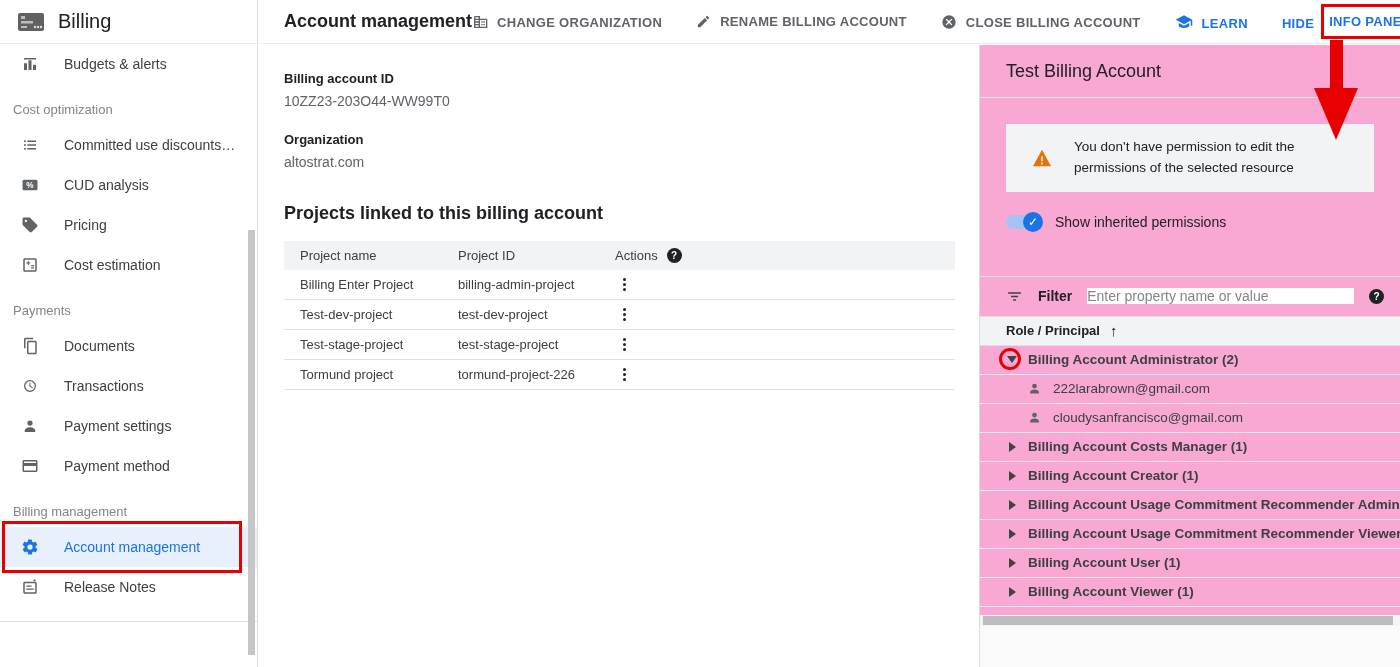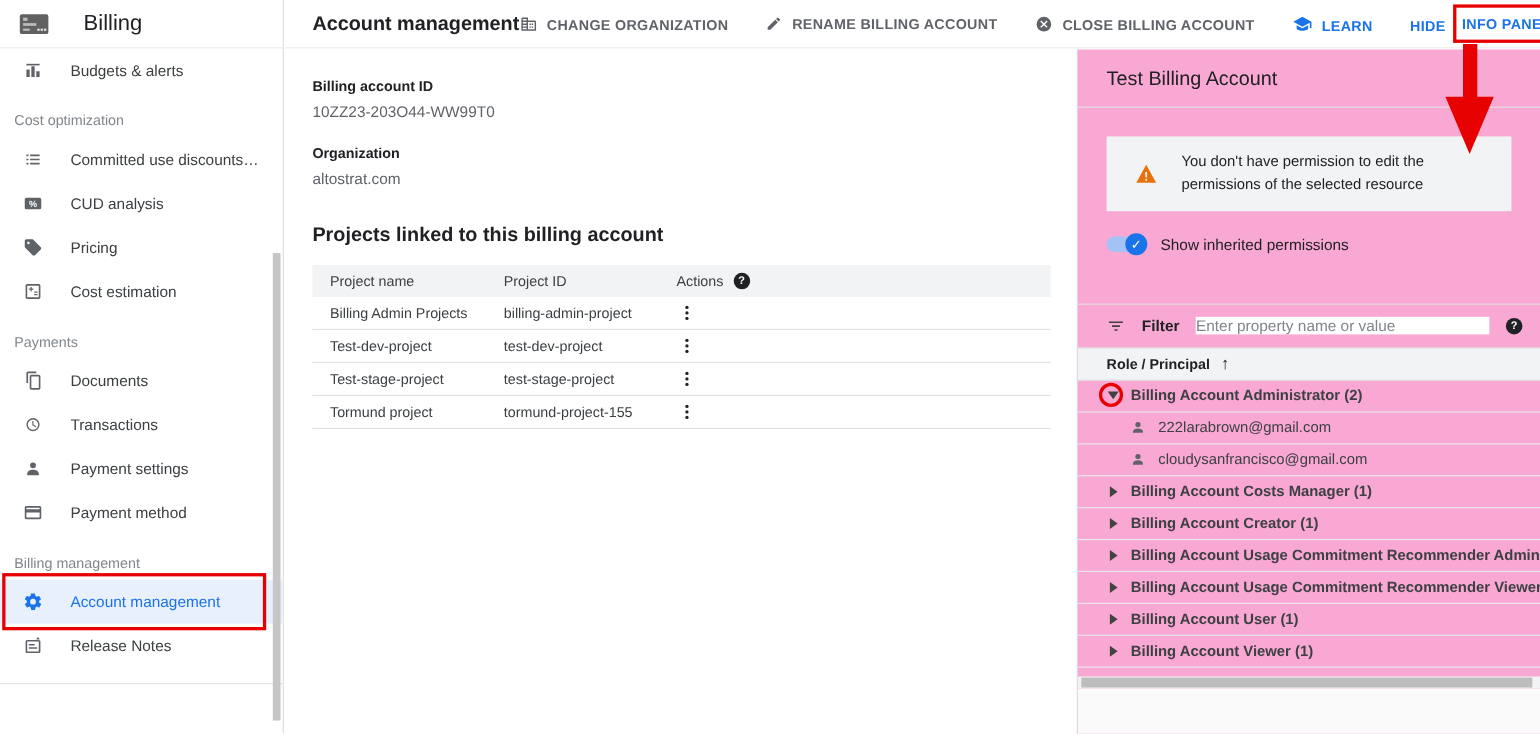--- a/index.html
+++ b/index.html
@@ -5,21 +5,21 @@
   * { margin:0; padding:0; box-sizing:border-box; }
   html,body { width:1400px; height:667px; }
   body { position:relative; overflow:hidden; background:#fff;
          font-family:"Liberation Sans", sans-serif; color:#202124; }
   svg { display:block; }
 
   
   .sidebar { position:absolute; left:0; top:0; width:258px; height:667px;
              background:#fff; border-right:1px solid #dadce0; }
   .sidebar-header { height:44px; border-bottom:1px solid #e8eaed;
-                    display:flex; align-items:center; gap:31px; padding-left:17px; }
+                    display:flex; align-items:center; gap:13px; padding-left:17px; }
   .app-title { font-size:20px; color:#202124; }
   .nav-item { height:40px; display:flex; align-items:center; gap:25px;
               padding-left:21px; position:relative; cursor:pointer; }
   .nav-icon { width:18px; height:18px; flex:none; display:flex; align-items:center; justify-content:center; }
   .nav-label { font-size:14px; color:#3c4043; white-space:nowrap; }
   .section-label { height:41px; display:flex; align-items:flex-end;
                    padding:0 0 8px 13px; font-size:13px; color:#80868b; }
   .nav-item.selected { background:#e8f0fe; }
   .nav-item.selected .nav-label { color:#1a73e8; }
   .annot-box { position:absolute; left:2px; right:15px; top:-6px; bottom:-6px;
@@ -304,21 +304,21 @@
   <div class="projects-table">
     <div class="t-head">
       <span class="t-col">Project name</span>
       <span class="t-col">Project ID</span>
       <span class="t-col">
         <span>Actions</span>
         <span class="help">?</span>
       </span>
     </div>
     <div class="t-row">
-      <span>Billing Admin Projects</span>
+      <span>Billing Enter Project</span>
       <span>billing-admin-project</span>
       <span class="kebab">
           <i></i>
           <i></i>
           <i></i>
         </span>
     </div>
     <div class="t-row">
       <span>Test-dev-project</span>
       <span>test-dev-project</span>
@@ -332,21 +332,21 @@
       <span>Test-stage-project</span>
       <span>test-stage-project</span>
       <span class="kebab">
           <i></i>
           <i></i>
           <i></i>
         </span>
     </div>
     <div class="t-row">
       <span>Tormund project</span>
-      <span>tormund-project-155</span>
+      <span>tormund-project-226</span>
       <span class="kebab">
           <i></i>
           <i></i>
           <i></i>
         </span>
     </div>
   </div>
 </main>
 
 <aside class="info-panel">

